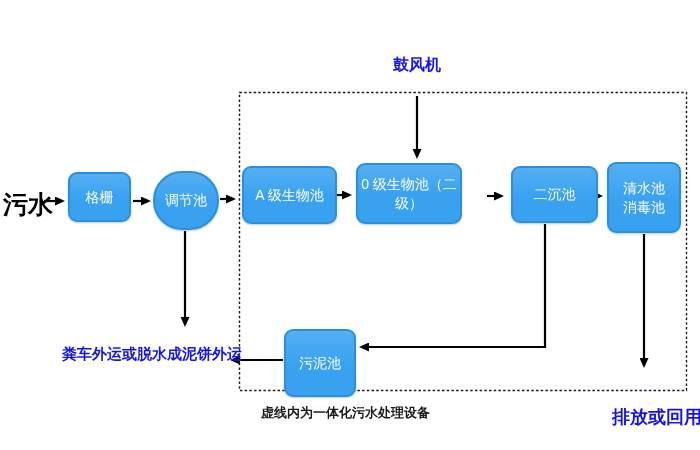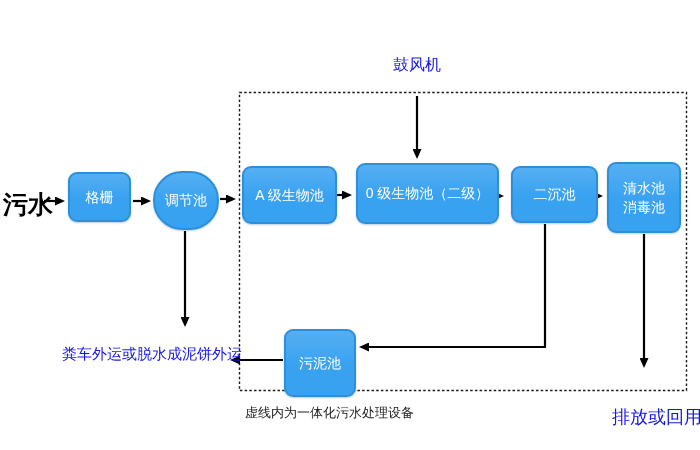--- a/index.html
+++ b/index.html
@@ -12,22 +12,22 @@
   .dashed-box-stroke{stroke:var(--note,#3a3a3a);stroke-width:1.4;fill:none;stroke-dasharray:2.5 2.2;}
   .node{
     position:absolute;display:flex;flex-direction:column;align-items:center;justify-content:center;
     background:linear-gradient(180deg,var(--node-fill-light,#55AFF3) 0%,var(--node-fill,#38A1F0) 55%);
     border:2px solid var(--node-border,#2D8FD9);
     border-radius:9px;color:#fff;font-size:14px;line-height:1.35;
     text-align:center;box-sizing:border-box;box-shadow:0 1px 2px rgba(0,60,120,.25);
   }
   .lbl{position:absolute;white-space:nowrap;}
   .lbl-black{color:#000;font-weight:bold;}
-  .lbl-blue{color:var(--accent,#1414E8);font-weight:normal;}
-  .lbl-note{color:var(--note,#1A1A1A);font-weight:normal;}
+  .lbl-blue{color:var(--accent,#1414E8);font-weight:bold;}
+  .lbl-note{color:var(--note,#1A1A1A);font-weight:bold;margin-left:16px;}
 </style>
 </head>
 <body>
 
 <div id="stage">
 
   <svg id="wires" viewBox="0 0 700 450" xmlns="http://www.w3.org/2000/svg">
     <defs>
       <marker id="ah" markerWidth="10" markerHeight="9" refX="7" refY="4.5" orient="auto" markerUnits="userSpaceOnUse">
         <path d="M0,0 L10,4.5 L0,9 Z" fill="#000"></path>
@@ -65,21 +65,21 @@
   </div>
 
   <div class="node" style="left:153px;top:171px;width:66px;height:59px;border-radius:29px;">
     <span>调节池</span>
   </div>
 
   <div class="node" style="left:242px;top:166px;width:95px;height:58px;">
     <span>A 级生物池</span>
   </div>
 
-  <div class="node" style="left:356px;top:163px;width:143px;height:61px;">
+  <div class="node" style="left:356px;top:163px;width:106px;height:61px;">
     <span>0 级生物池（二级）</span>
   </div>
 
   <div class="node" style="left:511px;top:166px;width:87px;height:57px;">
     <span>二沉池</span>
   </div>
 
   <div class="node" style="left:607px;top:162px;width:74px;height:71px;">
     <span>清水池</span>
     <span>消毒池</span>

